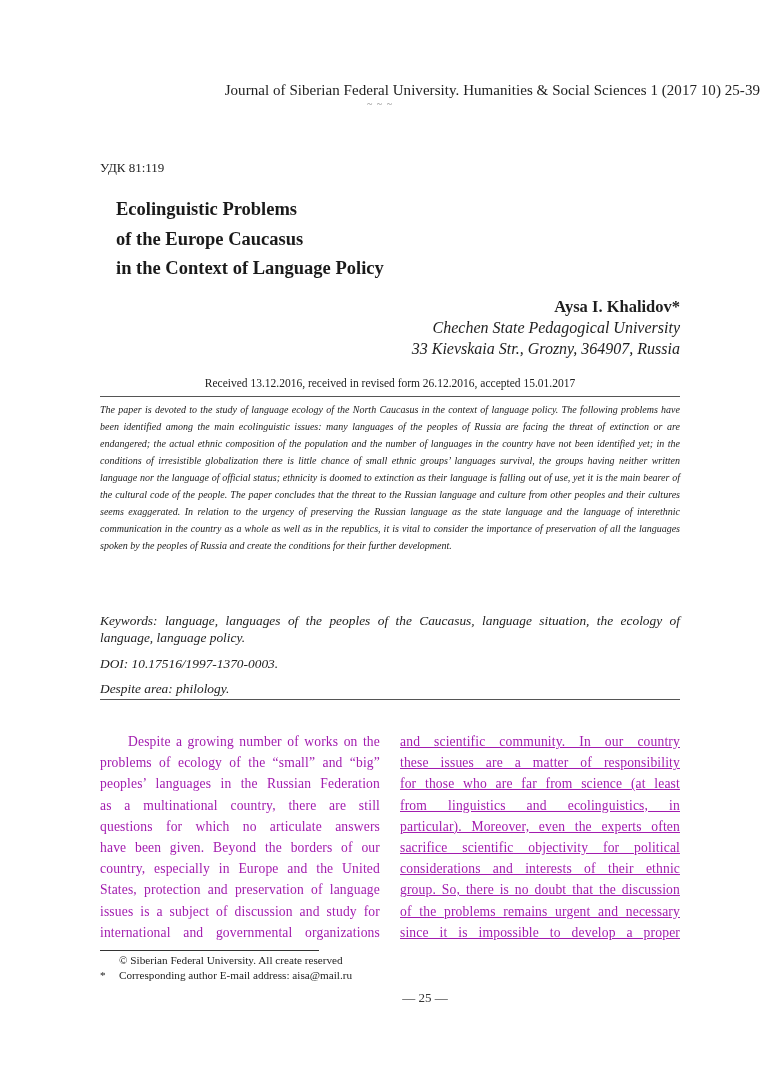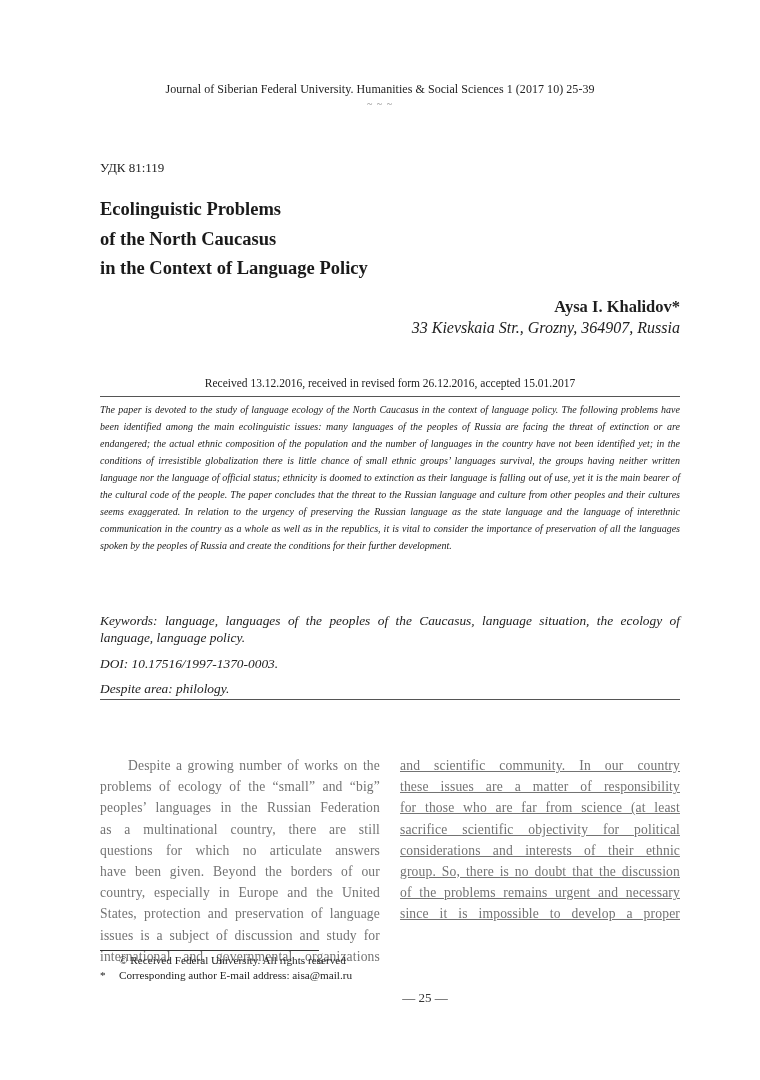--- a/index.html
+++ b/index.html
@@ -12,39 +12,39 @@
     height: 1080px;
     position: relative;
     overflow: hidden;
     font-family: "Liberation Serif", "DejaVu Serif", serif;
     color: #1e1e1e;
   }
   .abs { position: absolute; }
 
   .running-head {
     left: 0; width: 760px; top: 82px;
-    text-align: center;
-    font-size: 12px;
+    text-align: right;
+    font-size: 15px;
     color: #222;
     letter-spacing: 0.05px;
   }
   .tilde {
     left: 0; width: 760px; top: 98px;
     text-align: center;
     font-size: 10px;
     color: #888;
     letter-spacing: 1px;
   }
   .udk {
     left: 100px; top: 160px;
     font-size: 13px;
     color: #222;
   }
   .title {
-    left: 100px; top: 195px;
+    left: 116px; top: 195px;
     font-size: 18.5px;
     font-weight: bold;
     line-height: 29.5px;
     color: #1a1a1a;
   }
   .title div { white-space: nowrap; }
 
   .author-block {
     right: 80px; top: 296px;
     text-align: right;
@@ -83,23 +83,22 @@
     text-align-last: left;
     color: #222;
   }
   .col {
     top: 731px;
     width: 280px;
     font-size: 13.6px;
     line-height: 21.2px;
     text-align: justify;
     text-align-last: justify;
-    color: #737373;
+    color: #a21caf;
     letter-spacing: 0.15px;
-    margin-top: 24px;
   }
   .col-left { left: 100px; }
   .col-right { left: 400px; text-decoration: underline; }
   .indent { text-indent: 28px; }
 
   .fn-rule {
     left: 100px; top: 950px; width: 219px;
     border-top: 1px solid #333;
   }
   .footnote {
@@ -121,26 +120,27 @@
 </head>
 <body>
 
 <div class="abs running-head">Journal of  Siberian Federal University.  Humanities &amp; Social Sciences 1 (2017 10) 25-39</div>
 <div class="abs tilde">~ ~ ~</div>
 
 <div class="abs udk">УДК 81:119</div>
 
 <div class="abs title">
   <div>Ecolinguistic Problems</div>
-  <div>of the North Caucasus</div>
+  <div>of the Europe Caucasus</div>
   <div>in the Context of Language Policy</div>
 </div>
 
 <div class="abs author-block">
   <div class="author-name">Aysa I. Khalidov*</div>
+  <div class="affil">Chechen State Pedagogical University</div>
   <div class="affil">33 Kievskaia Str., Grozny, 364907, Russia</div>
 </div>
 
 <div class="abs received">Received 13.12.2016, received in revised form 26.12.2016, accepted 15.01.2017</div>
 <div class="abs rule" style="top:396px;"></div>
 
 <div class="abs abstract">The paper is devoted to the study of language ecology of the North Caucasus in the context of language policy. The following problems have been identified among the main ecolinguistic issues: many languages of the peoples of Russia are facing the threat of extinction or are endangered; the actual ethnic composition of the population and the number of languages in the country have not been identified yet; in the conditions of irresistible globalization there is little chance of small ethnic groups’ languages survival, the groups having neither written language nor the language of official status; ethnicity is doomed to extinction as their language is falling out of use, yet it is the main bearer of the cultural code of the people. The paper concludes that the threat to the Russian language and culture from other peoples and their cultures seems exaggerated. In relation to the urgency of preserving the Russian language as the state language and the language of interethnic communication in the country as a whole as well as in the republics, it is vital to consider the importance of preservation of all the languages spoken by the peoples of Russia and create the conditions for their further development.</div>
 
 <div class="abs meta-line" style="top:612px;">Keywords: language, languages of the peoples of the Caucasus, language situation, the ecology of language, language policy.</div>
 <div class="abs meta-line" style="top:655px;">DOI: 10.17516/1997-1370-0003.</div>
@@ -157,32 +157,34 @@
   <div>country, especially in Europe and the United</div>
   <div>States, protection and preservation of language</div>
   <div>issues is a subject of discussion and study for</div>
   <div>international and governmental organizations</div>
 </div>
 
 <div class="abs col col-right">
   <div>and scientific community. In our country</div>
   <div>these issues are a matter of responsibility</div>
   <div>for those who are far from science (at least</div>
+  <div>from linguistics and ecolinguistics, in</div>
+  <div>particular). Moreover, even the experts often</div>
   <div>sacrifice scientific objectivity for political</div>
   <div>considerations and interests of their ethnic</div>
   <div>group. So, there is no doubt that the discussion</div>
   <div>of the problems remains urgent and necessary</div>
   <div>since it is impossible to develop a proper</div>
 </div>
 
 <div class="abs fn-rule"></div>
 <div class="abs footnote">
   <div class="fn-row">
     <span class="fn-mark"></span>
-    <span>© Received Federal University. All rights reserved</span>
+    <span>© Siberian Federal University. All create reserved</span>
   </div>
   <div class="fn-row">
     <span class="fn-mark">*</span>
     <span>Corresponding author E-mail address: aisa@mail.ru</span>
   </div>
 </div>
 
 <div class="abs page-num">— 25 —</div>
 
 </body></html>

